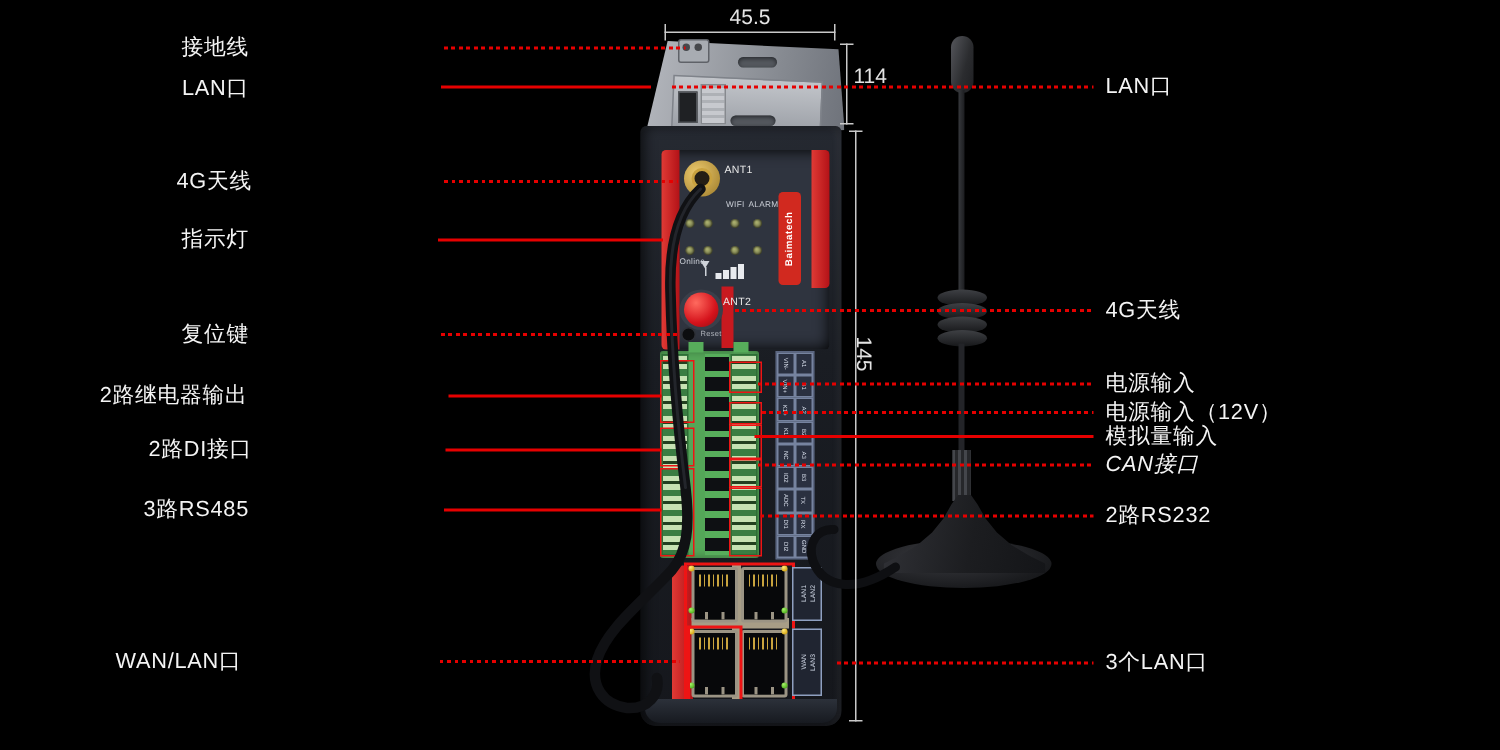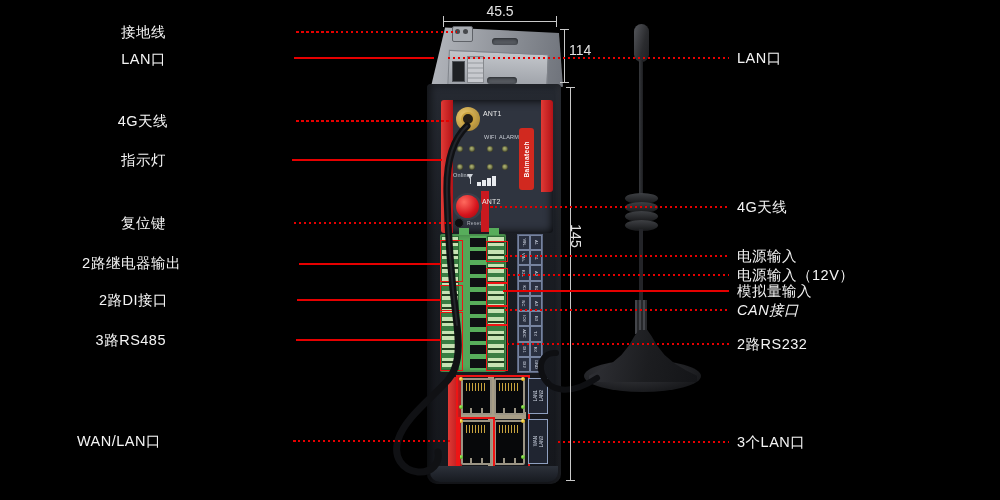--- a/index.html
+++ b/index.html
@@ -285,21 +285,21 @@
 
     <span class="co-text" style="right:708px;top:113px;">4G天线</span>
     <div class="co-line dot" style="left:296px;top:120px;width:156px;"></div>
 
     <span class="co-text" style="right:710px;top:152px;">指示灯</span>
     <div class="co-line solid" style="left:292px;top:159px;width:150px;"></div>
 
     <span class="co-text" style="right:710px;top:215px;">复位键</span>
     <div class="co-line dot" style="left:294px;top:222px;width:158px;"></div>
 
-    <span class="co-text" style="right:695px;top:256px;font-family:Liberation Mono, monospace;">2路继电器输出</span>
+    <span class="co-text" style="right:711px;top:256px;">2路继电器输出</span>
     <div class="co-line solid" style="left:299px;top:263px;width:142px;"></div>
 
     <span class="co-text" style="right:708px;top:292px;">2路DI接口</span>
     <div class="co-line solid" style="left:297px;top:299px;width:144px;"></div>
 
     <span class="co-text" style="right:710px;top:332px;">3路RS485</span>
     <div class="co-line solid" style="left:296px;top:339px;width:145px;"></div>
 
     <span class="co-text" style="right:715px;top:433px;">WAN/LAN口</span>
     <div class="co-line dot" style="left:293px;top:440px;width:160px;"></div>

